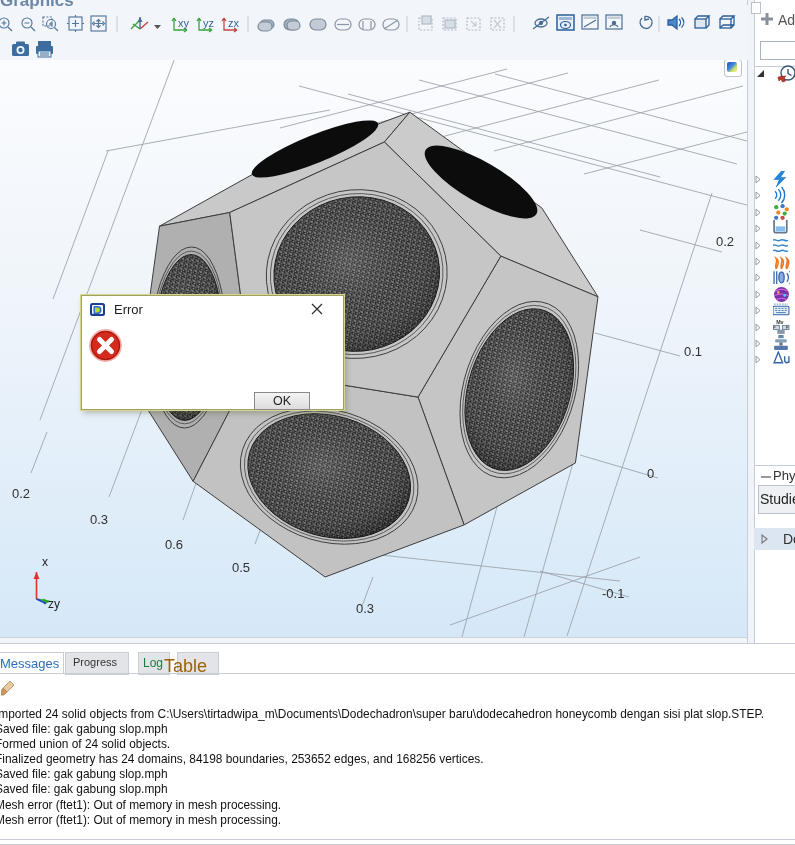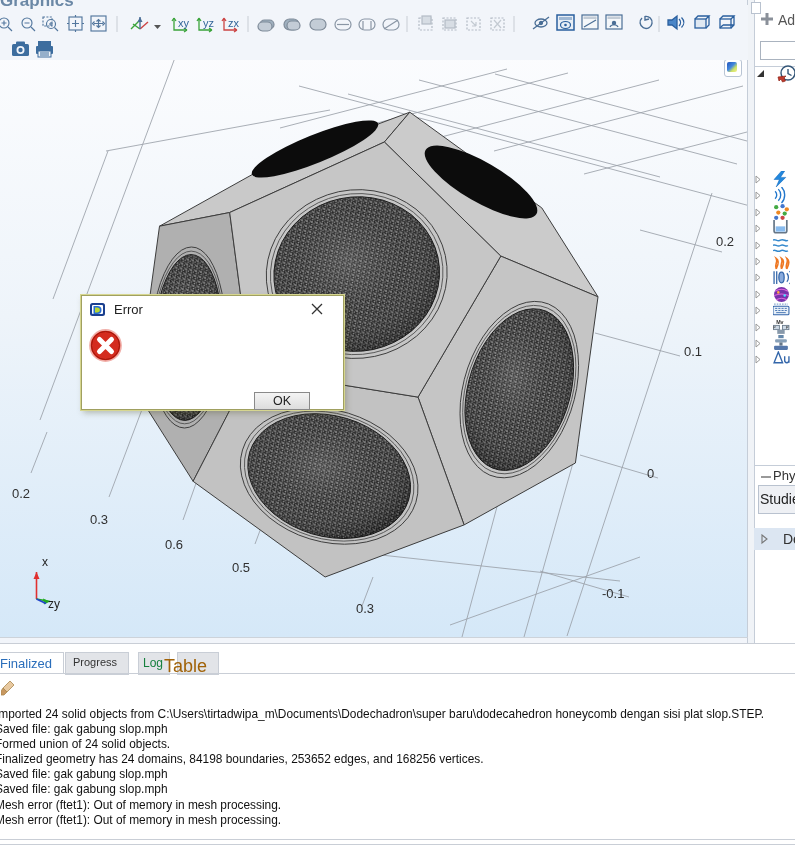--- a/index.html
+++ b/index.html
@@ -408,21 +408,21 @@
         <path d="M1,1 L6,5 L1,9 z" fill="none" stroke="#777" stroke-width="1.1"></path>
       </svg>
 <div style="position:absolute;left:35px;top:531px;font-size:14px;color:#333;">De</div>
 </div>
 <div id="messages">
 <div style="position:absolute;left:0;top:8px;width:795px;height:21px;">
 <div style="position:absolute;left:65px;top:0;width:62px;height:21px;background:#e2e4e8;border:1px solid #c9ced6;"></div>
 <div style="position:absolute;left:138px;top:0;width:30px;height:21px;background:#e2e4e8;border:1px solid #c9ced6;"></div>
 <div style="position:absolute;left:177px;top:0;width:40px;height:21px;background:#e2e4e8;border:1px solid #c9ced6;"></div>
 <div style="position:absolute;left:-8px;top:0;width:70px;height:21px;background:#fff;border:1px solid #c9ced6;border-bottom:none;"></div>
-<span style="position:absolute;left:0px;top:4px;font-size:13px;color:#2a6ebb;">Finalized</span>
+<span style="position:absolute;left:0px;top:4px;font-size:13px;color:#2a6ebb;">Messages</span>
 <span style="position:absolute;left:73px;top:4px;font-size:11px;color:#333;">Progress</span>
 <span style="position:absolute;left:143px;top:4px;font-size:12px;color:#15803d;">Log</span>
 <span style="position:absolute;left:164px;top:4px;font-size:18px;color:#a16207;">Table</span>
 </div>
 <div style="position:absolute;left:0;top:29px;width:795px;height:1px;background:#c9ced6;"></div>
 <svg style="position:absolute;left:1px;top:36px;" width="14" height="16" viewBox="0 0 14 16">
 <path d="M9,1 L13,5 L6,12 L2,8 z" fill="#e8c9a0" stroke="#a98850" stroke-width="0.8"></path>
 <path d="M2,8 L6,12 L3,15 L0,15 L0,11 z" fill="#c89860" stroke="#a98850" stroke-width="0.8"></path>
 </svg>
 <div style="position:absolute;left:-5px;top:63px;width:800px;font-size:11.9px;color:#111;line-height:15.1px;white-space:nowrap;">

